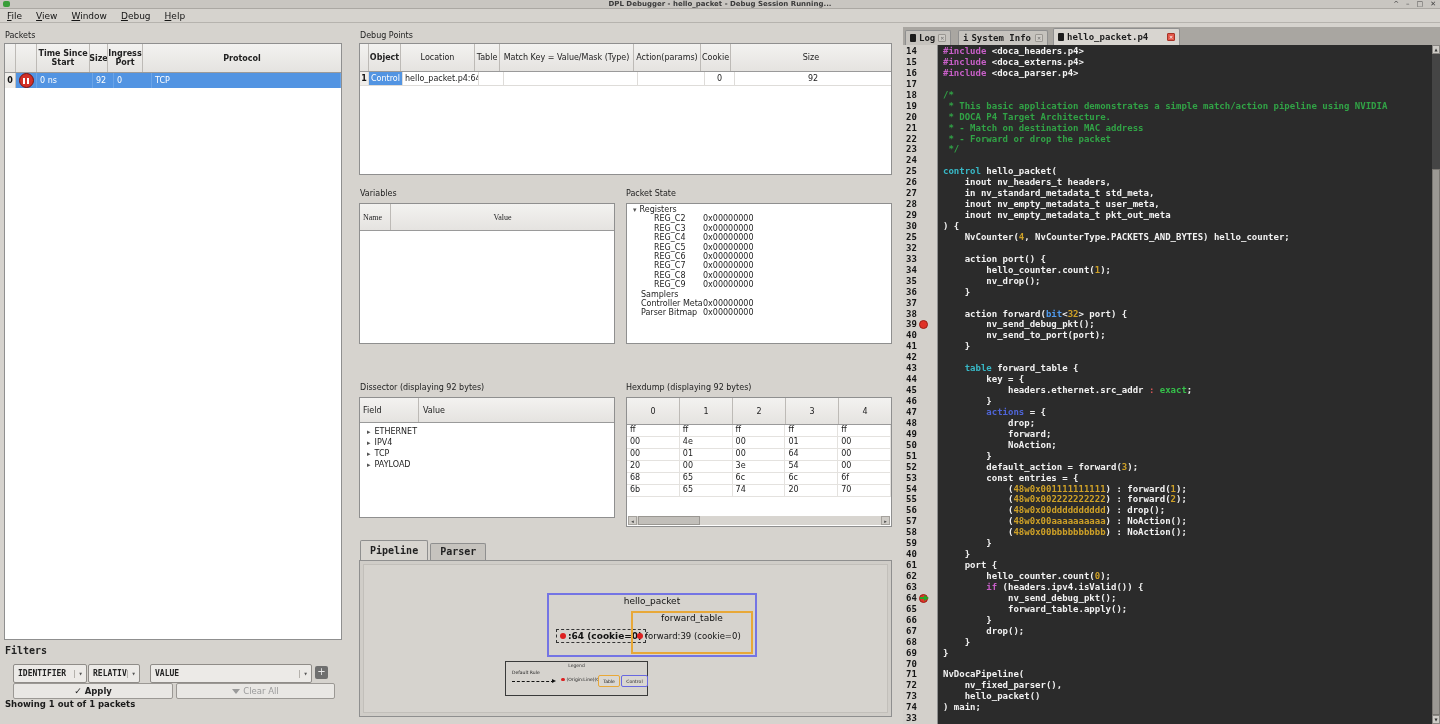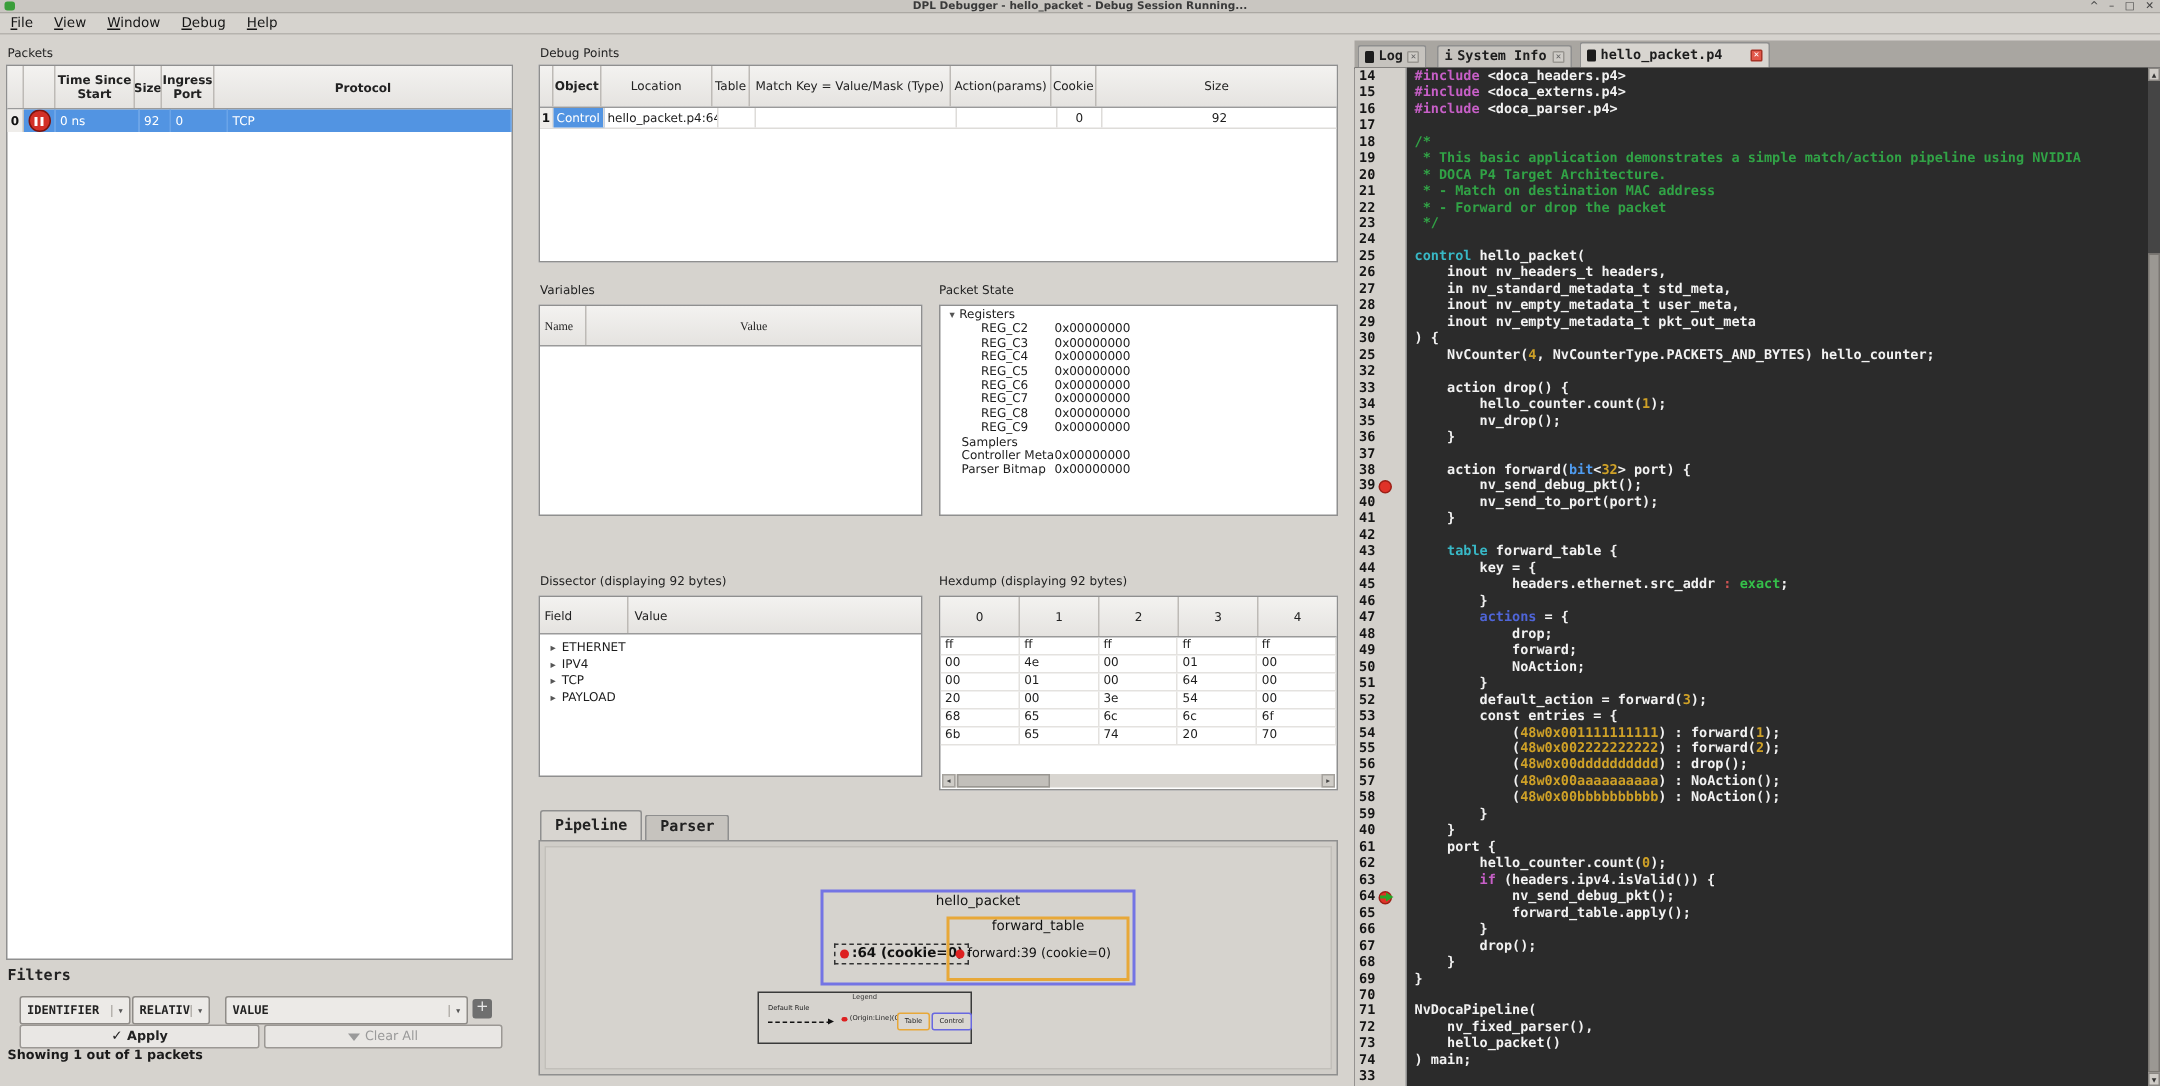--- a/index.html
+++ b/index.html
@@ -494,21 +494,21 @@
         <div class="cl">
           <span class="ln">25</span>
           <span class="ct"><span class="tk-df">    NvCounter(</span><span class="tk-num">4</span><span class="tk-df">, NvCounterType.PACKETS_AND_BYTES) hello_counter;</span></span>
         </div>
         <div class="cl">
           <span class="ln">32</span>
           <span class="ct"></span>
         </div>
         <div class="cl">
           <span class="ln">33</span>
-          <span class="ct"><span class="tk-df">    action drop() {</span></span>
+          <span class="ct"><span class="tk-df">    action port() {</span></span>
         </div>
         <div class="cl">
           <span class="ln">34</span>
           <span class="ct"><span class="tk-df">        hello_counter.count(</span><span class="tk-num">1</span><span class="tk-df">);</span></span>
         </div>
         <div class="cl">
           <span class="ln">35</span>
           <span class="ct"><span class="tk-df">        nv_drop();</span></span>
         </div>
         <div class="cl">

